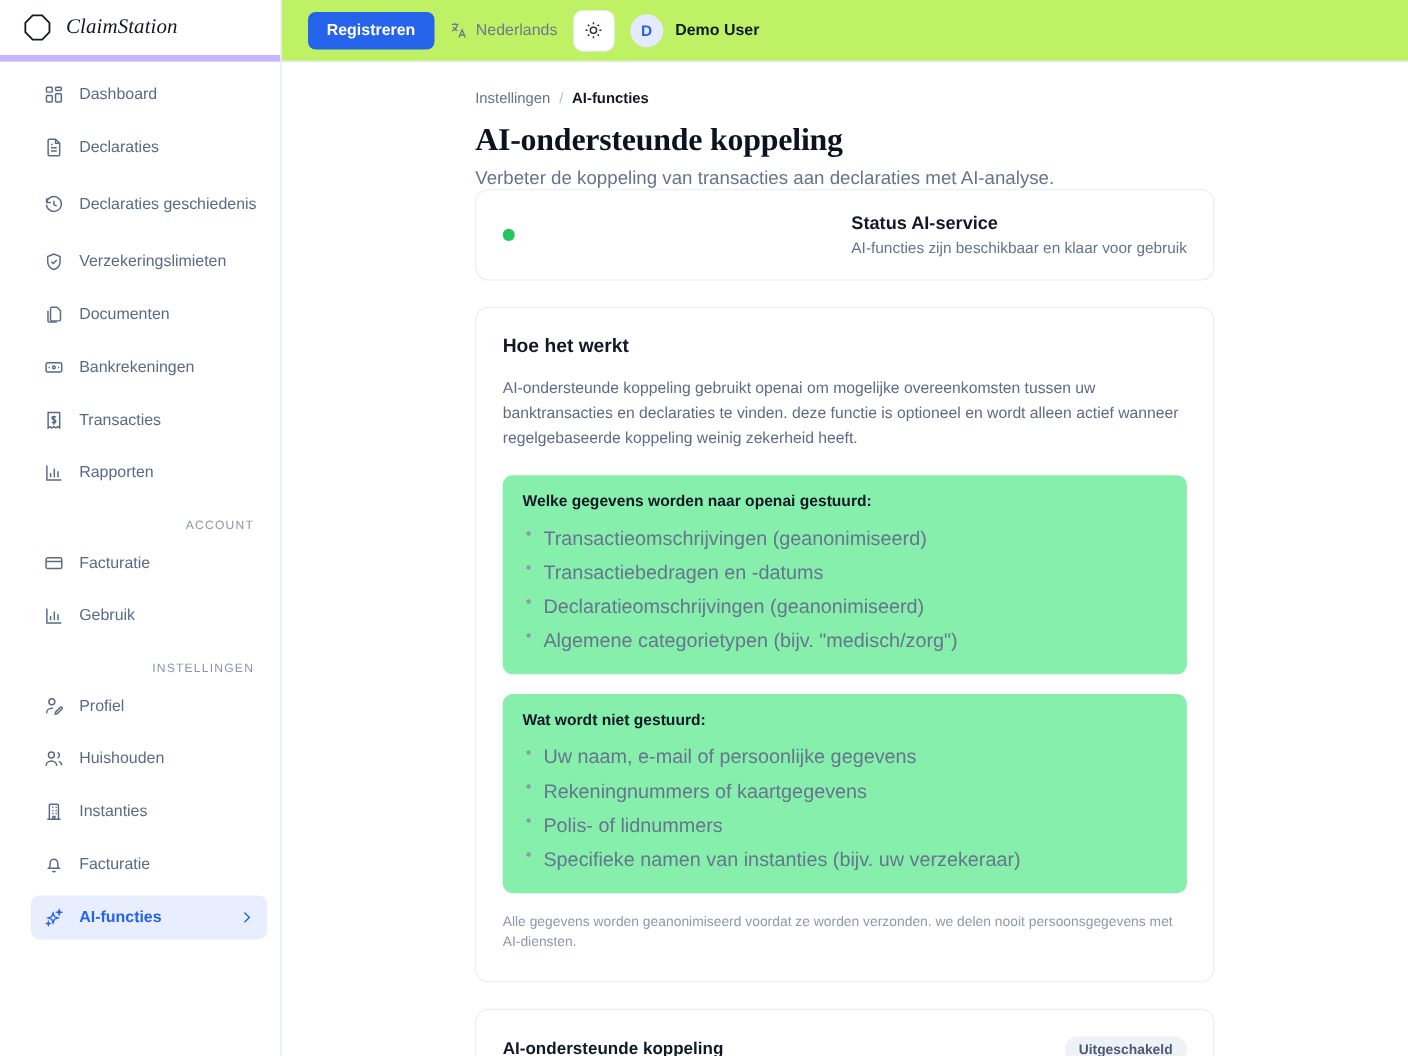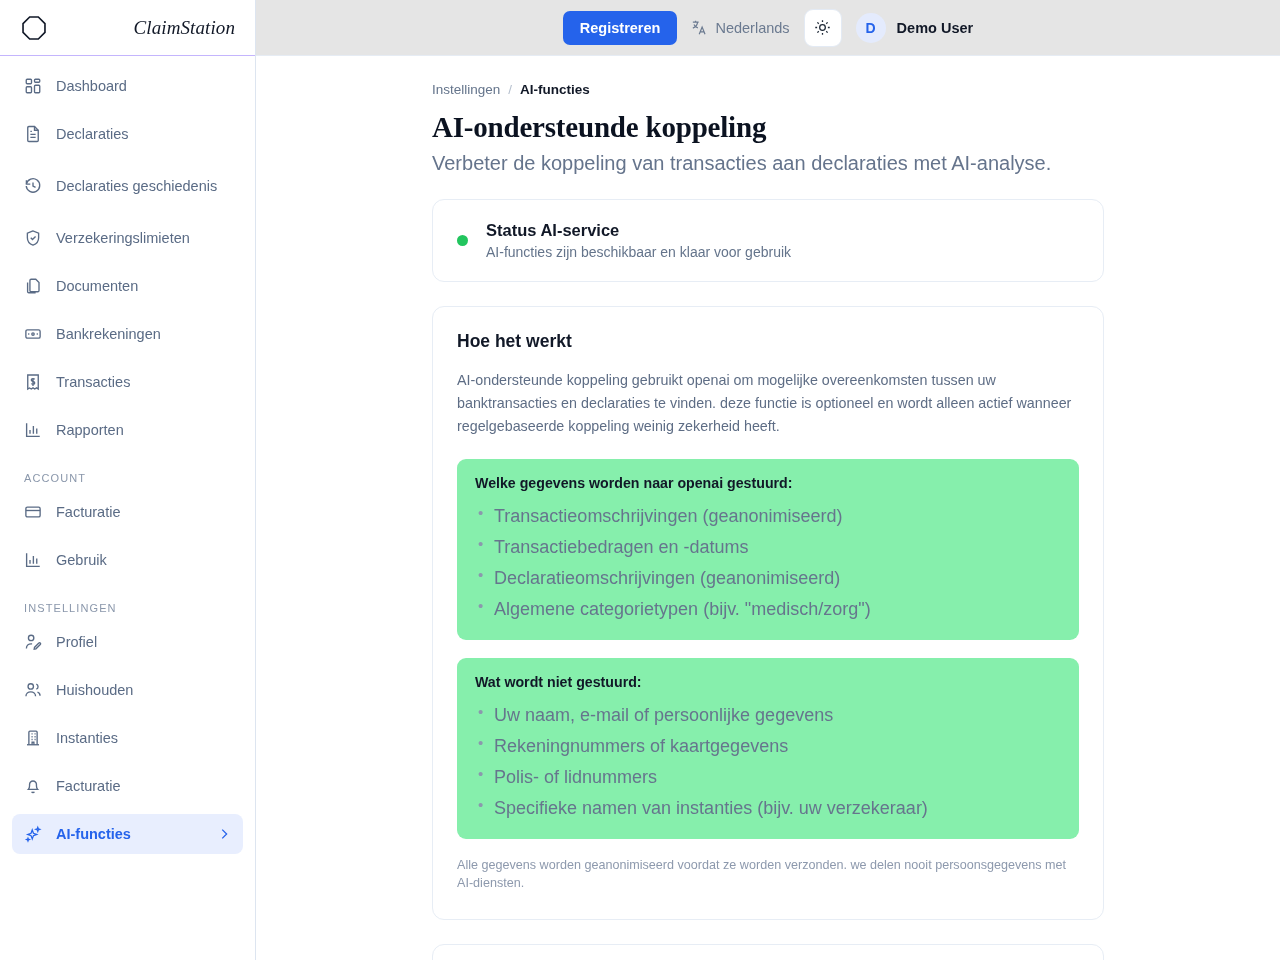--- a/index.html
+++ b/index.html
@@ -20,36 +20,36 @@
     background: #ffffff;
     border-right: 1px solid #dde5f0;
     display: flex; flex-direction: column;
     flex: 0 0 256px;
     overflow: hidden;
   }
   .brand {
     height: 56px; flex: 0 0 56px;
     display: flex; align-items: center; gap: 12px;
     padding: 0 20px;
-    border-bottom: 1px solid #c4b5fd;
-    justify-content: space-between;
+    border-bottom: 6px solid #c4b5fd;
   }
   .brand-mark { width: 28px; height: 28px; flex: 0 0 28px; display:block; }
   .brand-name {
     font-family: "Liberation Serif", serif;
     font-style: italic;
     font-size: 19px;
     color: #111827;
     letter-spacing: .1px;
     white-space: nowrap;
   }
   .nav {
-    padding: 10px 12px 0 12px;
+    padding: 10px 12px 0 28px;
     flex: 1 1 auto;
     overflow: hidden;
+    text-align: right;
   }
   .nav-item {
     display: flex; align-items: center; gap: 14px;
     height: 40px;
     padding: 0 12px;
     margin-bottom: 8px;
     border-radius: 8px;
     color: #5a6b85;
     font-size: 14.5px;
     cursor: pointer;
@@ -72,24 +72,24 @@
     color: #8a97ab;
     padding: 14px 12px 8px 12px;
     text-transform: uppercase;
   }
 
   
   .content-col { flex: 1 1 auto; display: flex; flex-direction: column; height: 960px; overflow: hidden; }
   .topbar {
     height: 56px; flex: 0 0 56px;
     border-bottom: 1px solid #e6ecf4;
-    display: flex; align-items: center; justify-content: center;
+    display: flex; align-items: center; justify-content: flex-start;
     gap: 14px;
     padding: 0 24px 0 24px;
-    background: #e5e5e5;
+    background: #bef264;
   }
   .btn-register {
     background: #2563eb; color: #fff;
     border: none; border-radius: 7px;
     font-size: 14.5px; font-weight: 600;
     padding: 9px 17px;
     cursor: pointer;
     font-family: "Liberation Sans", sans-serif;
   }
   .lang {
@@ -125,29 +125,29 @@
   .crumb a { color: #64748b; text-decoration: none; cursor: pointer; }
   .crumb .sep { color: #b6c0ce; }
   .crumb .cur { color: #111827; font-weight: 700; }
 
   h1.title {
     font-family: "Liberation Serif", serif;
     font-size: 29px; font-weight: 700;
     color: #0b1220; letter-spacing: -.2px;
     margin-bottom: 8px;
   }
-  .subtitle { font-size: 20px; color: #65748c; margin-bottom: 24px; }
+  .subtitle { font-size: 17px; color: #65748c; }
 
   .card {
     border: 1px solid #e7edf5;
     border-radius: 12px;
     background: #fff;
     margin-bottom: 24px;
   }
-  .status-card { padding: 21px 24px; display: flex; align-items: center; gap: 18px; }
+  .status-card { padding: 21px 24px; display: flex; align-items: center; gap: 18px; justify-content: space-between; }
   .dot { width: 11px; height: 11px; border-radius: 50%; background: #22c55e; flex: 0 0 11px; }
   .status-title { font-size: 16.5px; font-weight: 700; color: #111827; margin-bottom: 4px; }
   .status-sub { font-size: 14px; color: #64748b; }
 
   .howto { padding: 24px 24px 26px 24px; }
   .card-h { font-size: 17.5px; font-weight: 700; color: #111827; margin-bottom: 17px; }
   .para { font-size: 14.3px; line-height: 1.62; color: #5e6d85; margin-bottom: 21px; }
 
   .infobox {
     background: #86efac;

